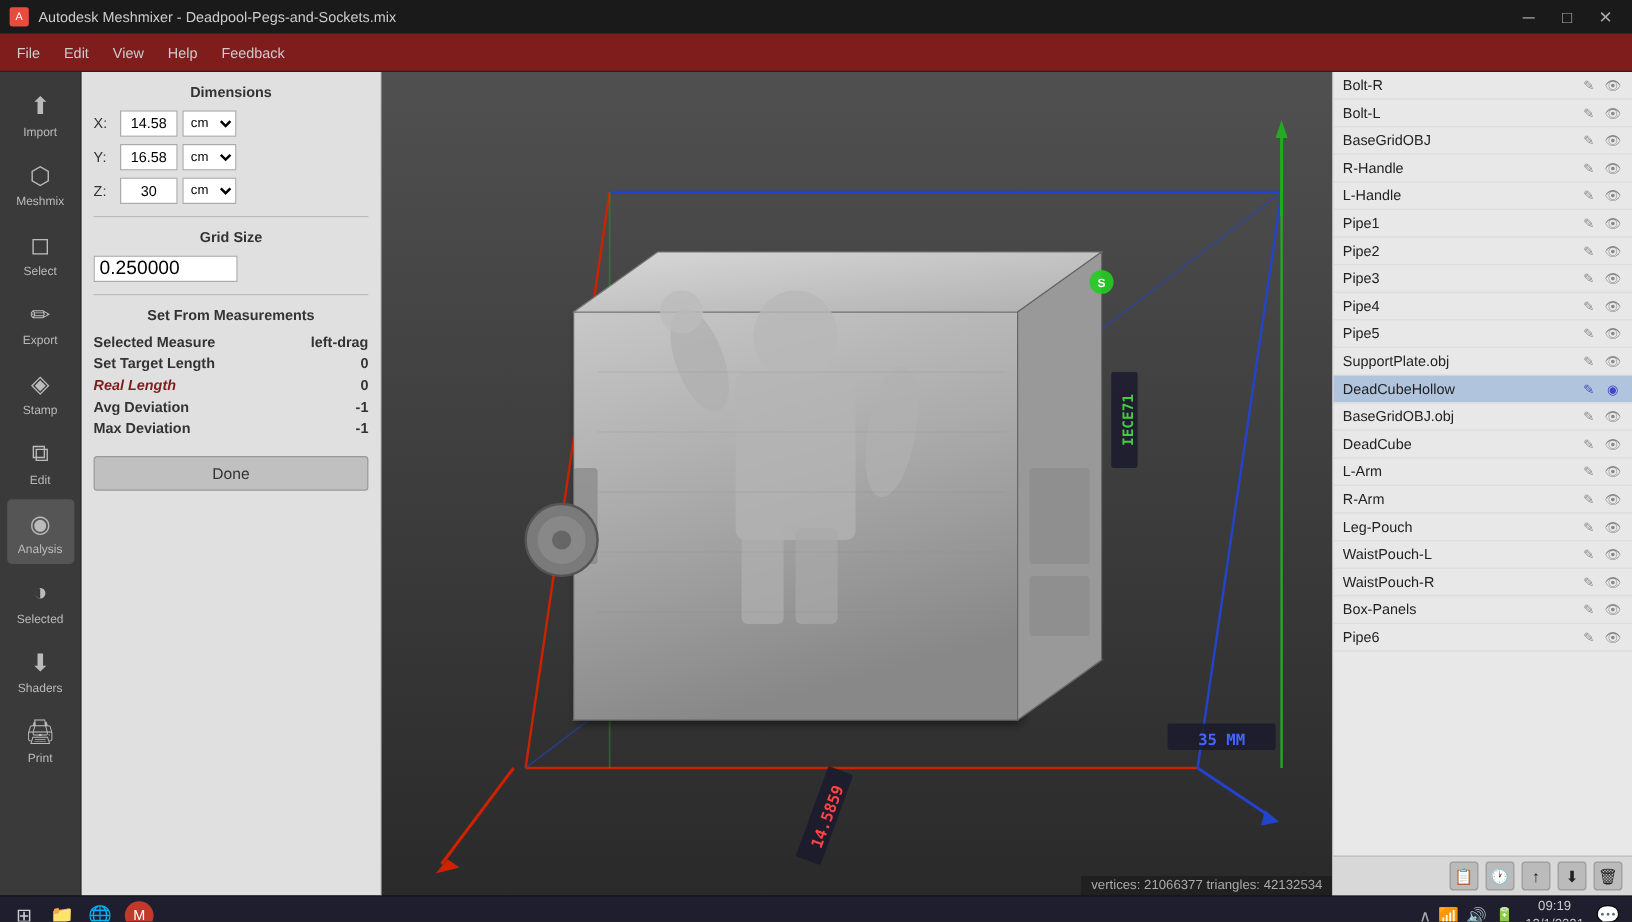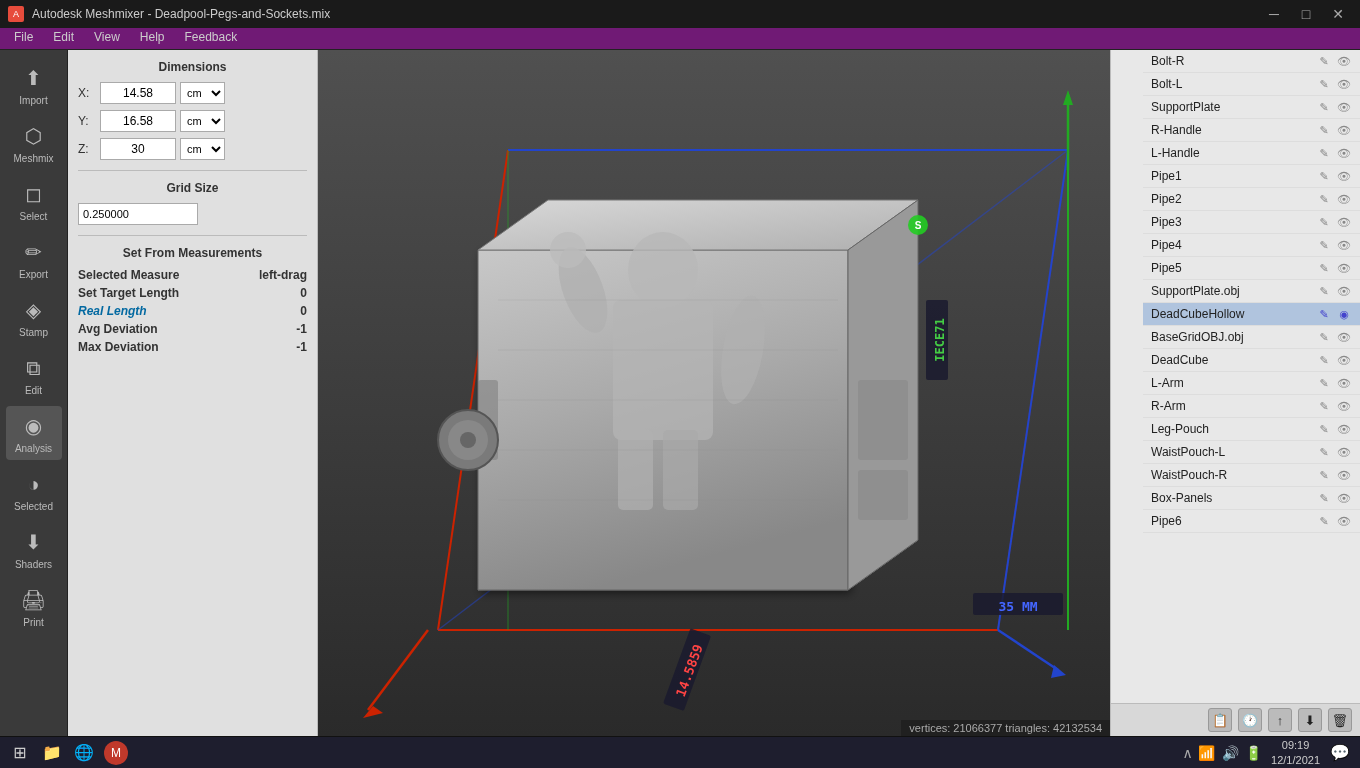--- a/index.html
+++ b/index.html
@@ -16,24 +16,24 @@
       color: #ccc;
       font-size: 12px;
     }
     #title-bar .title-left { display: flex; align-items: center; gap: 8px; }
     #title-bar .title-icon { width: 16px; height: 16px; background: #e74c3c; border-radius: 2px; font-size: 9px; color: white; display: flex; align-items: center; justify-content: center; }
     #title-bar .win-controls { display: flex; gap: 4px; }
     #title-bar .win-btn { width: 28px; height: 28px; display: flex; align-items: center; justify-content: center; cursor: pointer; font-size: 14px; color: #aaa; }
 
     
     #menu-bar {
-      background: #701a75;
-      height: 22px;
-      display: flex;
-      align-items: flex-start;
+      background: #7f1d1d;
+      height: 32px;
+      display: flex;
+      align-items: center;
       padding: 0 4px;
       border-bottom: 1px solid #222;
     }
     .menu-item {
       padding: 2px 10px;
       cursor: pointer;
       color: #ccc;
       font-size: 12px;
     }
 
@@ -87,48 +87,48 @@
       border-bottom: 1px solid #bbb;
       font-weight: bold;
       font-size: 13px;
     }
     #panel-header .panel-icon { width: 20px; height: 16px; background: #888; border-radius: 2px; }
     #panel-content { padding: 10px; flex: 1; }
     .section-label { font-weight: bold; font-size: 12px; margin-bottom: 8px; color: #333; text-align: center; }
     .dim-row { display: flex; align-items: center; margin-bottom: 6px; gap: 4px; }
     .dim-label { width: 18px; font-size: 12px; color: #333; }
     .dim-input {
-      width: 76px;
+      width: 48px;
       height: 22px;
       border: 1px solid #aaa;
       background: white;
       padding: 2px 4px;
       font-size: 12px;
       text-align: center;
     }
     .dim-select {
       height: 22px;
       border: 1px solid #aaa;
       background: white;
       font-size: 11px;
       padding: 0 2px;
     }
     .grid-input {
       width: 120px;
       height: 22px;
       border: 1px solid #aaa;
       background: white;
       padding: 2px 4px;
-      font-size: 11px;
+      font-size: 16px;
     }
     .section-divider { border: none; border-top: 1px solid #bbb; margin: 10px 0; }
     .measure-section { margin-top: 4px; font-weight: bold; }
     .measure-row { display: flex; justify-content: space-between; align-items: center; margin-bottom: 4px; font-size: 12px; }
     .measure-label { color: #333; }
-    .measure-label-italic { color: #0369a1; font-style: italic; }
+    .measure-label-italic { color: #7f1d1d; font-style: italic; }
     .measure-value { color: #333; }
     .done-btn {
       display: block;
       width: 100%;
       margin-top: 16px;
       padding: 6px;
       background: #c0c0c0;
       border: 1px solid #999;
       border-radius: 3px;
       cursor: pointer;
@@ -169,21 +169,21 @@
       background: #d8d8d8;
       padding: 6px 10px;
       display: flex;
       align-items: center;
       justify-content: space-between;
       border-bottom: 1px solid #bbb;
       font-weight: bold;
       font-size: 13px;
     }
     .header-dot { width: 12px; height: 12px; background: #555; border-radius: 50%; cursor: pointer; }
-    #obj-list { flex: 1; overflow-y: auto; padding-left: 32px; }
+    #obj-list { flex: 1; overflow-y: auto; }
     .obj-item {
       display: flex;
       align-items: center;
       justify-content: space-between;
       padding: 3px 8px;
       cursor: pointer;
       font-size: 12px;
       border-bottom: 1px solid #ddd;
     }
     .obj-item.selected { background: #b0c4de; }
@@ -345,20 +345,21 @@
         <div class="measure-row">
           <span class="measure-label">Avg Deviation</span>
           <span class="measure-value">-1</span>
         </div>
         <div class="measure-row">
           <span class="measure-label">Max Deviation</span>
           <span class="measure-value">-1</span>
         </div>
       </div>
 
+      <button class="done-btn">Done</button>
     </div>
   </div>
 
   <div id="viewport">
     <svg id="scene-svg" viewBox="0 0 792 686" xmlns="http://www.w3.org/2000/svg">
 
       <defs>
         <linearGradient id="bgGrad" x1="0" y1="0" x2="0" y2="1">
           <stop offset="0%" stop-color="#505050"></stop>
           <stop offset="100%" stop-color="#2a2a2a"></stop>
@@ -467,21 +468,21 @@
           </div>
         </div>
         <div class="obj-item">
           <span class="obj-item-name">Bolt-L</span>
           <div class="obj-item-icons">
             <span class="obj-icon" style="color: rgb(136, 136, 136);">✎</span>
             <span class="obj-icon" style="color: rgb(136, 136, 136);">👁</span>
           </div>
         </div>
         <div class="obj-item">
-          <span class="obj-item-name">SupportPlate</span>
+          <span class="obj-item-name">BaseGridOBJ</span>
           <div class="obj-item-icons">
             <span class="obj-icon" style="color: rgb(136, 136, 136);">✎</span>
             <span class="obj-icon" style="color: rgb(136, 136, 136);">👁</span>
           </div>
         </div>
         <div class="obj-item">
           <span class="obj-item-name">R-Handle</span>
           <div class="obj-item-icons">
             <span class="obj-icon" style="color: rgb(136, 136, 136);">✎</span>
             <span class="obj-icon" style="color: rgb(136, 136, 136);">👁</span>

